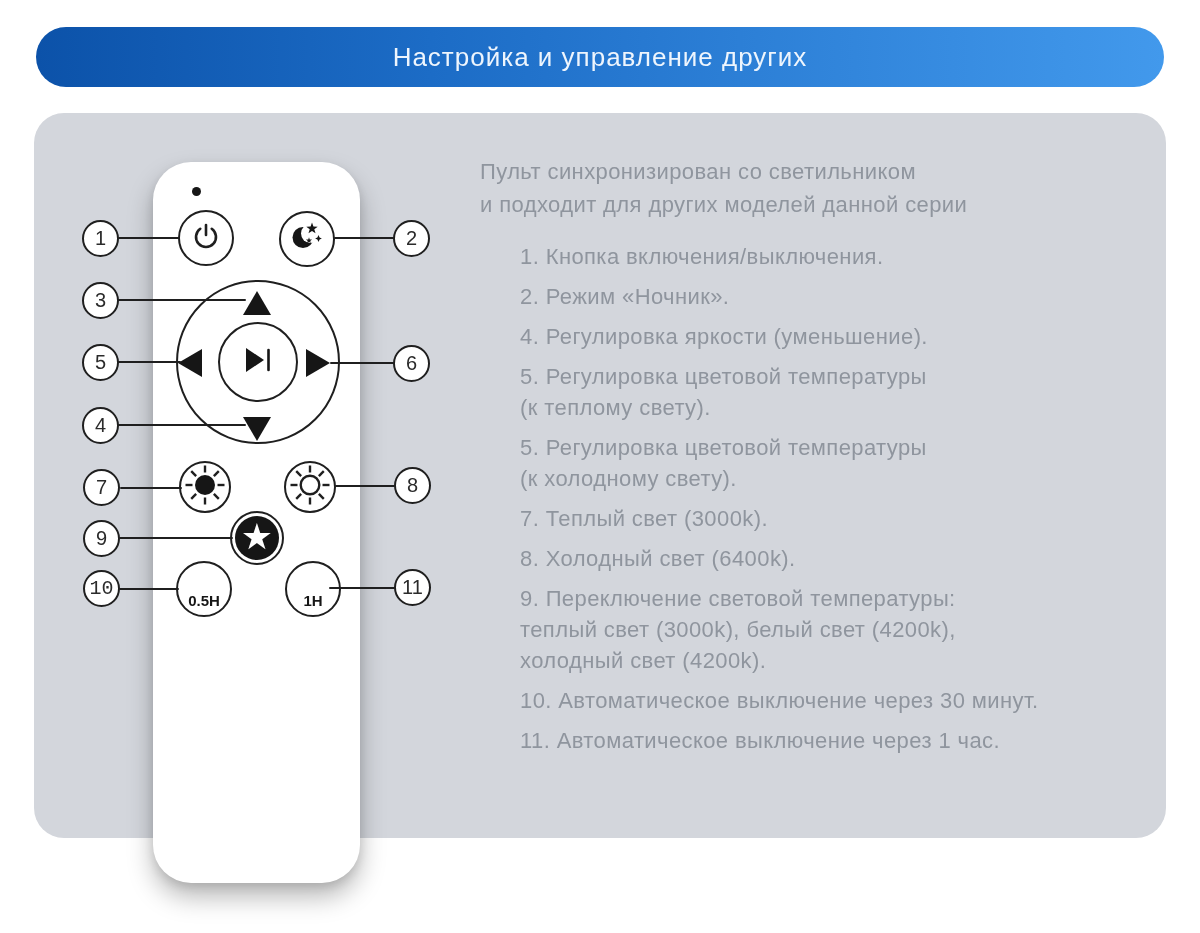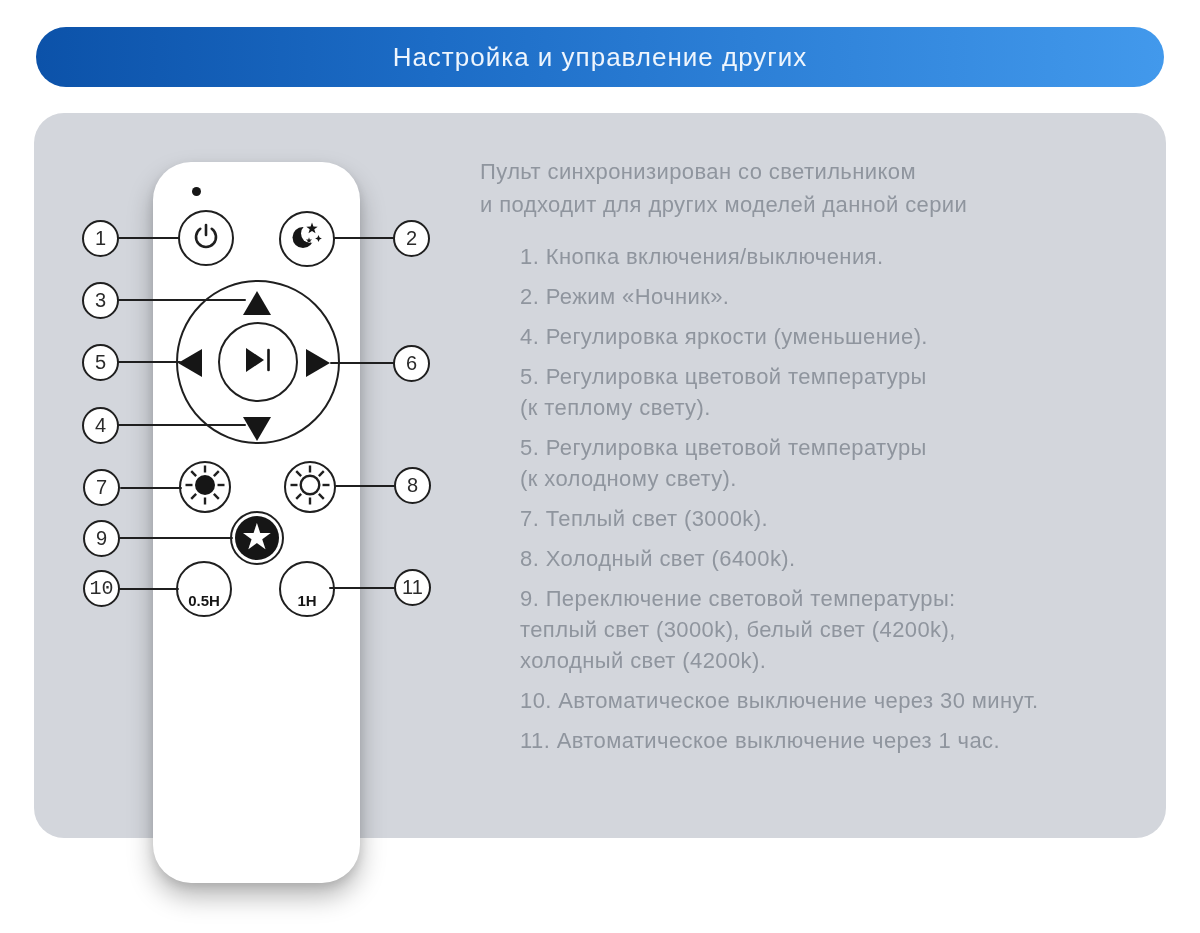--- a/index.html
+++ b/index.html
@@ -179,21 +179,21 @@
   </span>
 </div>
 
 <div class="rbtn" style="left:230px;top:511px;width:54px;height:54px;">
   <div class="star-disc">★</div>
 </div>
 
 <div class="rbtn" style="left:176px;top:561px;width:56px;height:56px;">
   <span class="timer-label">0.5H</span>
 </div>
-<div class="rbtn" style="left:279px;top:561px;width:56px;height:56px;">
+<div class="rbtn" style="left:285px;top:561px;width:56px;height:56px;">
   <span class="timer-label">1H</span>
 </div>
 
 <div class="leader" style="left:118px;top:237px;width:62px;"></div>
 <div class="leader" style="left:334px;top:237px;width:60px;"></div>
 <div class="leader" style="left:117px;top:299px;width:129px;"></div>
 <div class="leader" style="left:117px;top:424px;width:129px;"></div>
 <div class="leader" style="left:117px;top:361px;width:64px;"></div>
 <div class="leader" style="left:330px;top:362px;width:64px;"></div>
 <div class="leader" style="left:120px;top:487px;width:62px;"></div>

